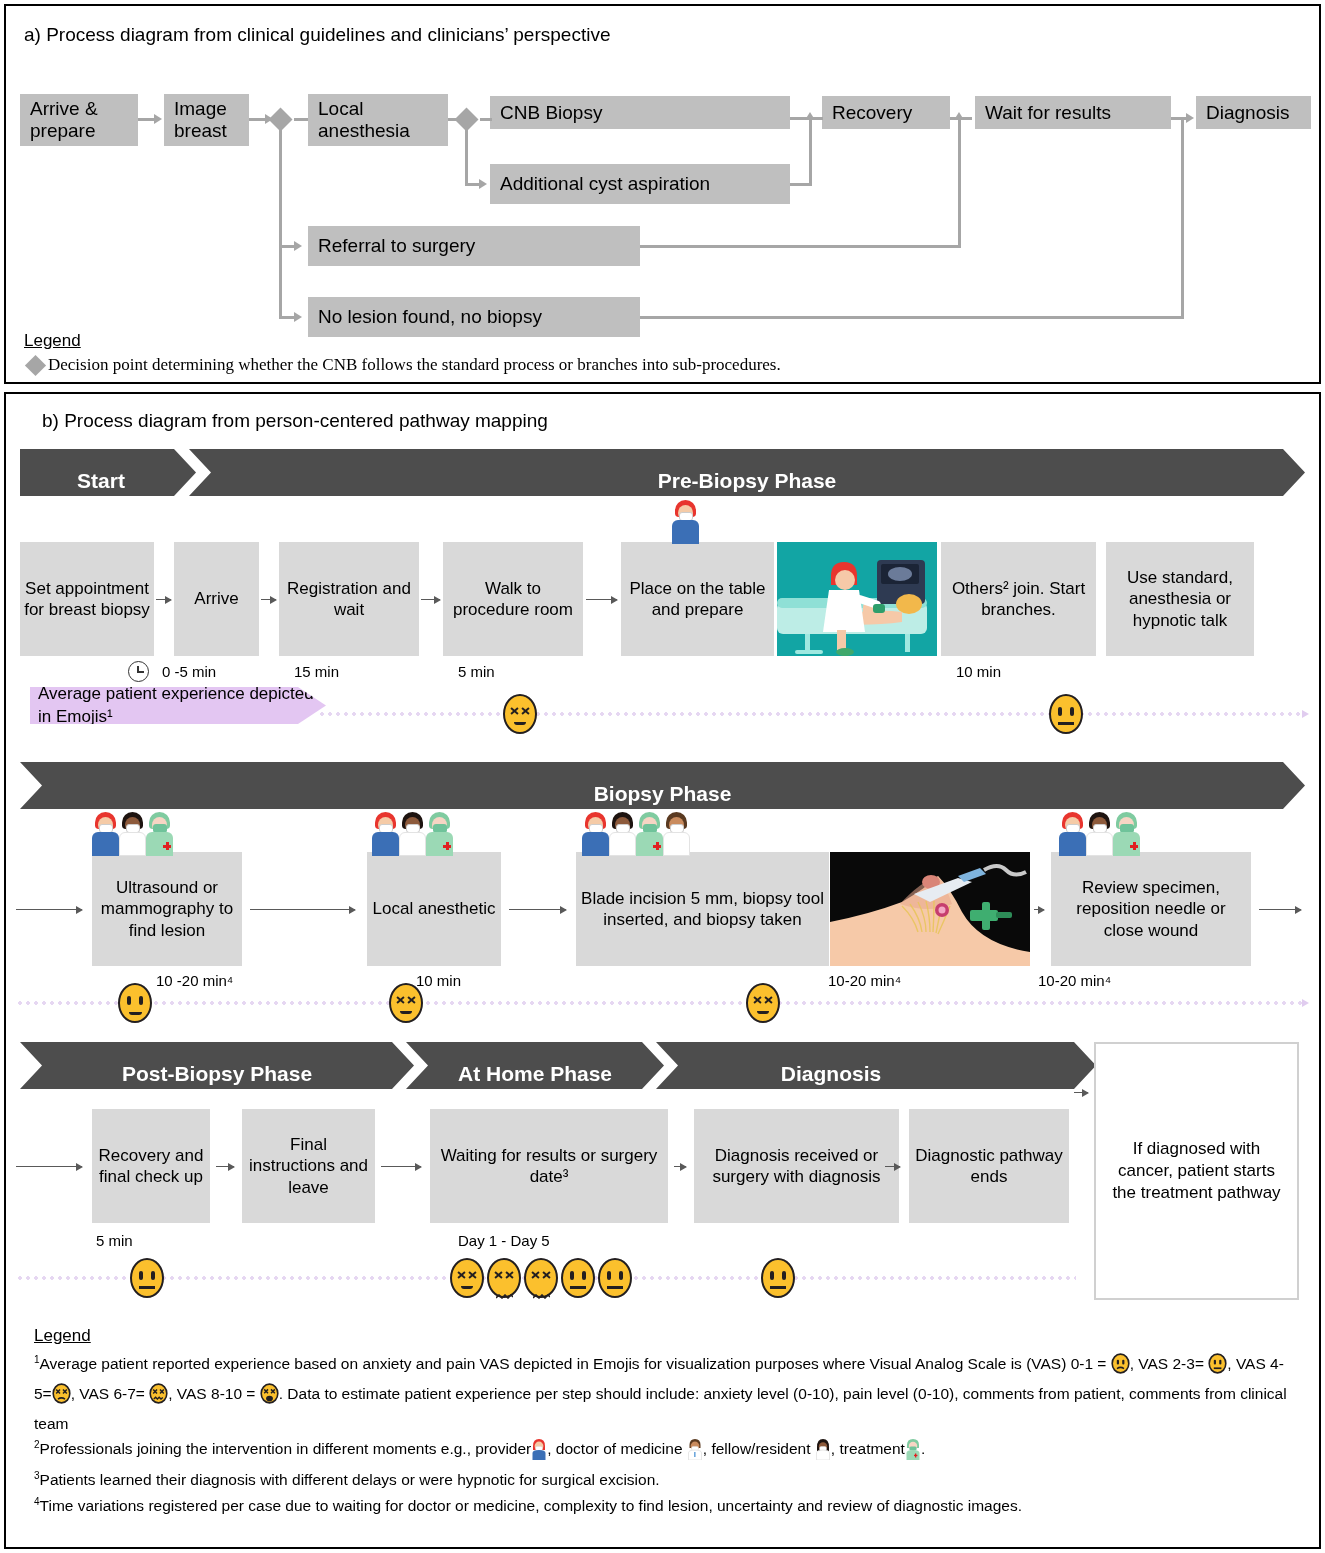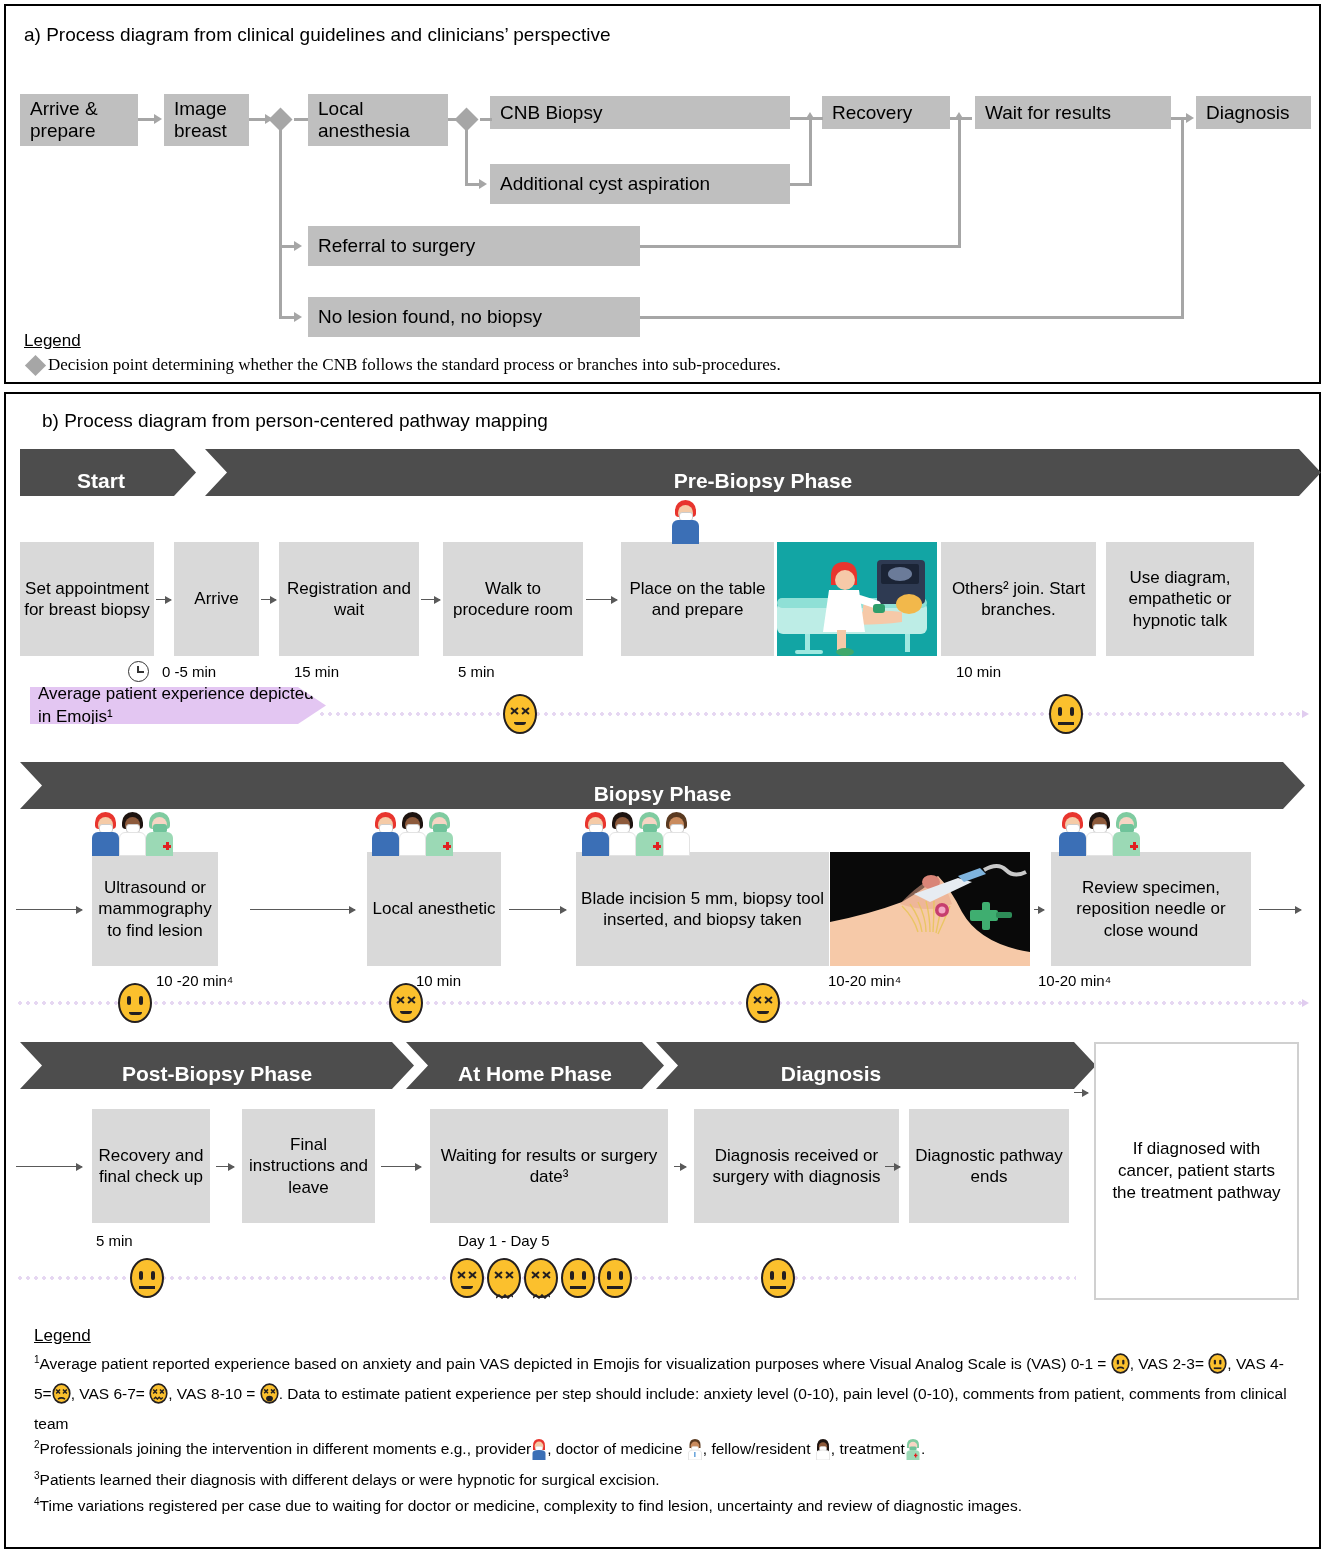--- a/index.html
+++ b/index.html
@@ -176,21 +176,21 @@
   <div class="legend-txt" style="left:42px; top:349px;">Decision point determining whether the CNB follows the standard process or branches into sub-procedures.</div>
 </div>
 
 <div class="panel" id="panel-b">
 
   <div class="panel-title" style="left:36px; top:16px;">b) Process diagram from person-centered pathway mapping</div>
 
   <div class="chev flat-left" style="left:14px; top:55px; width:176px;">
     <span class="lbl" style="margin-right:14px;">Start</span>
   </div>
-  <div class="chev notch" style="left:199px; top:55px; width:1116px;">
+  <div class="chev notch" style="left:183px; top:55px; width:1116px;">
     <span class="lbl">Pre-Biopsy Phase</span>
   </div>
 
   <div class="bbox" style="left:14px; top:148px; width:134px; height:114px;">Set appointment for breast biopsy</div>
   <div class="bbox" style="left:168px; top:148px; width:85px; height:114px;">Arrive</div>
   <div class="bbox" style="left:273px; top:148px; width:140px; height:114px;">Registration and wait</div>
   <div class="bbox" style="left:615px; top:148px; width:153px; height:114px;">Place on the table and prepare</div>
   <div class="bbox" style="left:437px; top:148px; width:140px; height:114px;">Walk to procedure room</div>
 
   <div class="ppl" style="left:666px; top:106px;">
@@ -225,21 +225,21 @@
       <path d="M52 48 h30 l6 42 h-42z" fill="#FFFFFF"></path>
       <rect x="80" y="52" width="26" height="8" rx="4" fill="#FFFFFF" transform="rotate(18 80 52)"></rect>
       <rect x="96" y="62" width="12" height="9" rx="3" fill="#2E9E6B"></rect>
       <rect x="60" y="88" width="9" height="22" fill="#F6C9A8"></rect>
       <ellipse cx="68" cy="110" rx="9" ry="4" fill="#3FA86B"></ellipse>
       <rect x="44" y="46" width="6" height="4" fill="#12A5A4"></rect>
     </svg>
   </div>
 
   <div class="bbox" style="left:935px; top:148px; width:155px; height:114px;">Others² join. Start branches.</div>
-  <div class="bbox" style="left:1100px; top:148px; width:148px; height:114px;">Use diagram, empathetic or hypnotic talk</div>
+  <div class="bbox" style="left:1100px; top:148px; width:148px; height:114px;">Use standard, anesthesia or hypnotic talk</div>
 
   <div class="tarrow" style="left:150px; top:205px; width:15px;"></div>
   <div class="tarrow" style="left:255px; top:205px; width:15px;"></div>
   <div class="tarrow" style="left:415px; top:205px; width:19px;"></div>
   <div class="tarrow" style="left:580px; top:205px; width:31px;"></div>
 
   <div class="clock" style="left:122px; top:267px;">
     <i style="left:8px; top:4px; width:1.6px; height:7px;"></i>
     <i style="left:8.5px; top:9px; width:6px; height:1.6px;"></i>
   </div>
@@ -268,21 +268,21 @@
   <div class="emoji" style="left:1043px; top:300px; width:34px; height:40px;">
     <div class="eye" style="left:7px; top:11px; width:4px; height:9px; border-radius:2px;"></div>
     <div class="eye" style="left:19px; top:11px; width:4px; height:9px; border-radius:2px;"></div>
     <div class="mouth" style="left:7px; top:26px; width:16px; height:3px;"></div>
   </div>
 
   <div class="chev notch" style="left:14px; top:368px; width:1285px;">
     <span class="lbl">Biopsy Phase</span>
   </div>
 
-  <div class="bbox" style="left:86px; top:458px; width:126px; height:114px;">Ultrasound or mammography to find lesion</div>
+  <div class="bbox" style="left:86px; top:458px; width:150px; height:114px;">Ultrasound or mammography to find lesion</div>
   <div class="bbox" style="left:361px; top:458px; width:134px; height:114px;">Local anesthetic</div>
   <div class="bbox" style="left:570px; top:458px; width:253px; height:114px;">Blade incision 5 mm, biopsy tool inserted, and biopsy taken</div>
   <div class="photo" style="left:824px; top:458px; width:200px; height:114px; background:#0d0d0d;">
     <svg width="200" height="114" viewBox="0 0 200 114" xmlns="http://www.w3.org/2000/svg">
       <rect width="200" height="114" fill="#090909"></rect>
       <path d="M0 70 Q40 62 72 50 Q96 36 108 24 Q120 36 132 60 Q150 92 200 100 L200 114 L0 114 Z" fill="#F6C9A8"></path>
       <path d="M70 52 Q90 30 108 24 Q116 34 122 52 Q100 62 70 52Z" fill="#E8A58C" opacity="0.55"></path>
       <ellipse cx="101" cy="30" rx="9" ry="7" fill="#D98578"></ellipse>
       <g stroke="#E8C55A" stroke-width="1.4" fill="none" opacity="0.85">
         <path d="M72 54 q12 12 16 26"></path>

